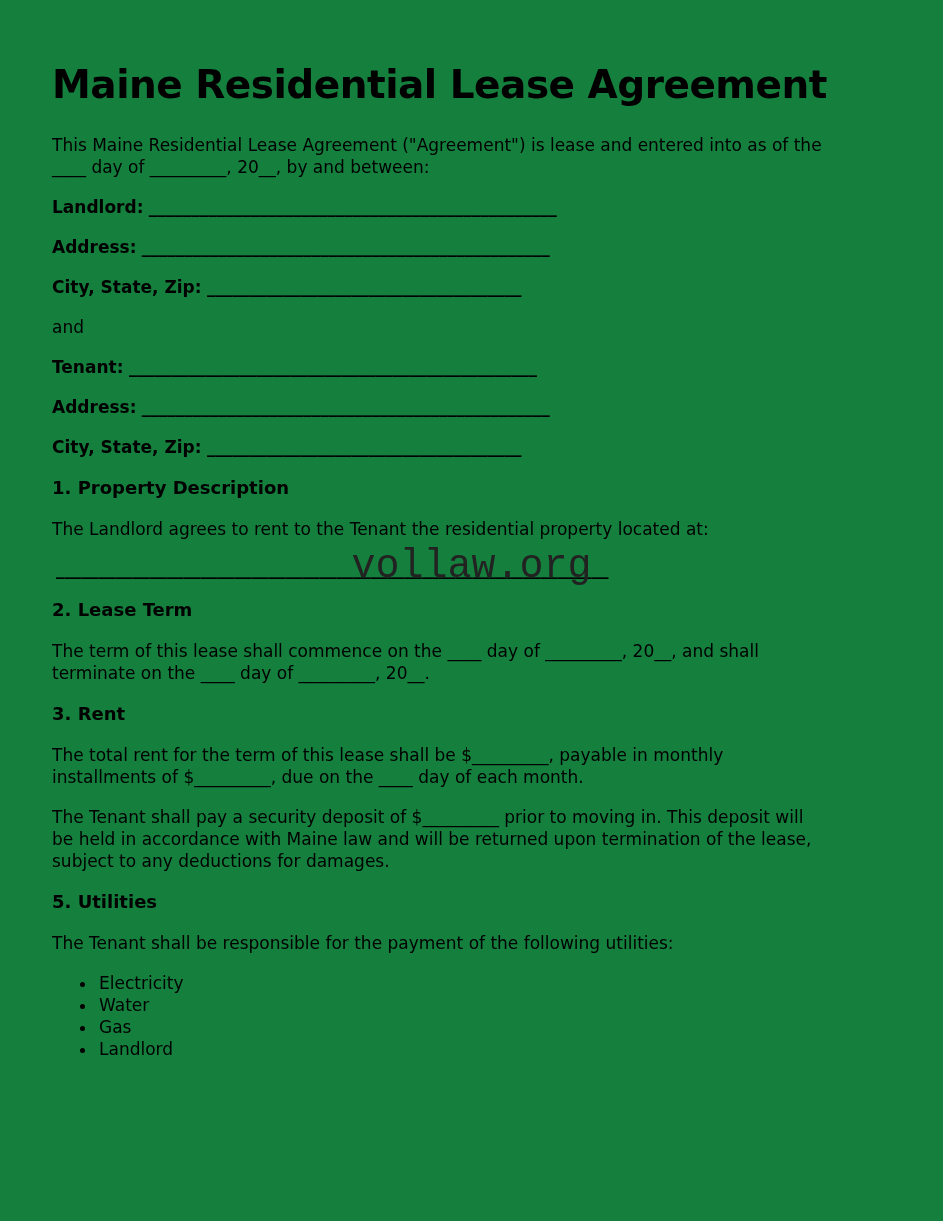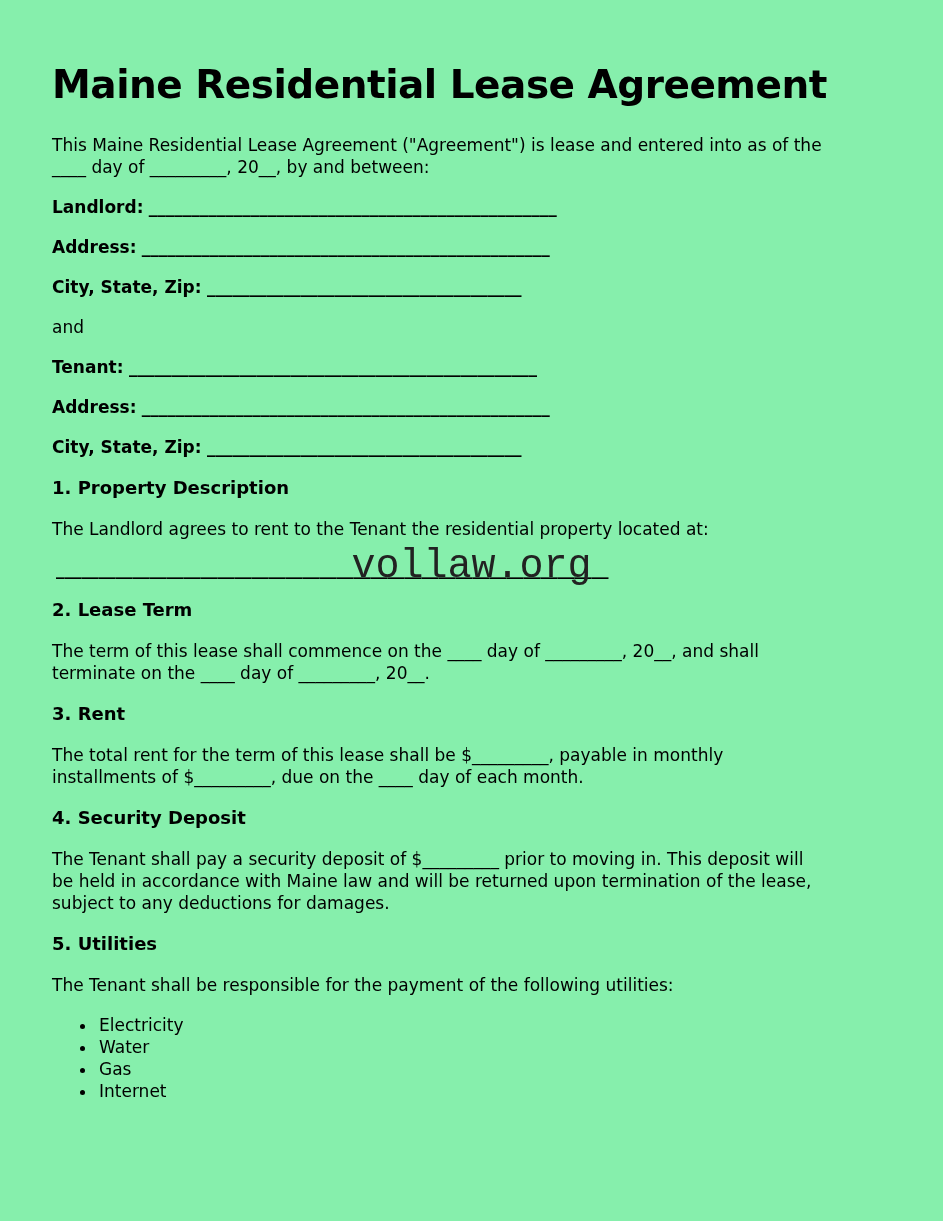--- a/index.html
+++ b/index.html
@@ -1,20 +1,20 @@
 <!DOCTYPE html>
 <html><head>
 <meta charset="utf-8">
 <style>
   html, body { margin: 0; padding: 0; background: #ffffff; }
   .page {
     position: relative;
     width: 943px;
     height: 1221px;
-    background: #86efac;
+    background: #15803d;
     box-sizing: border-box;
     padding: 62px 20px 0 52px;
     font-family: "DejaVu Sans", "Liberation Sans", sans-serif;
     font-size: 17px;
     color: #000000;
     overflow: hidden;
   }
   h1.doc-title {
     font-size: 39px;
     line-height: 46px;
@@ -83,30 +83,29 @@
   <h2 class="hd">2. Lease Term</h2>
 
   <p class="para ml">The term of this lease shall commence on the ____ day of _________, 20__, and shall
 terminate on the ____ day of _________, 20__.</p>
 
   <h2 class="hd">3. Rent</h2>
 
   <p class="para ml">The total rent for the term of this lease shall be $_________, payable in monthly
 installments of $_________, due on the ____ day of each month.</p>
 
-  <h2 class="hd">4. Security Deposit</h2>
 
   <p class="para ml">The Tenant shall pay a security deposit of $_________ prior to moving in. This deposit will
 be held in accordance with Maine law and will be returned upon termination of the lease,
 subject to any deductions for damages.</p>
 
   <h2 class="hd">5. Utilities</h2>
 
   <p class="para">The Tenant shall be responsible for the payment of the following utilities:</p>
 
   <ul class="utilities-list">
     <li>Electricity</li>
     <li>Water</li>
     <li>Gas</li>
-    <li>Internet</li>
+    <li>Landlord</li>
   </ul>
 
 </div>
 
 </body></html>

